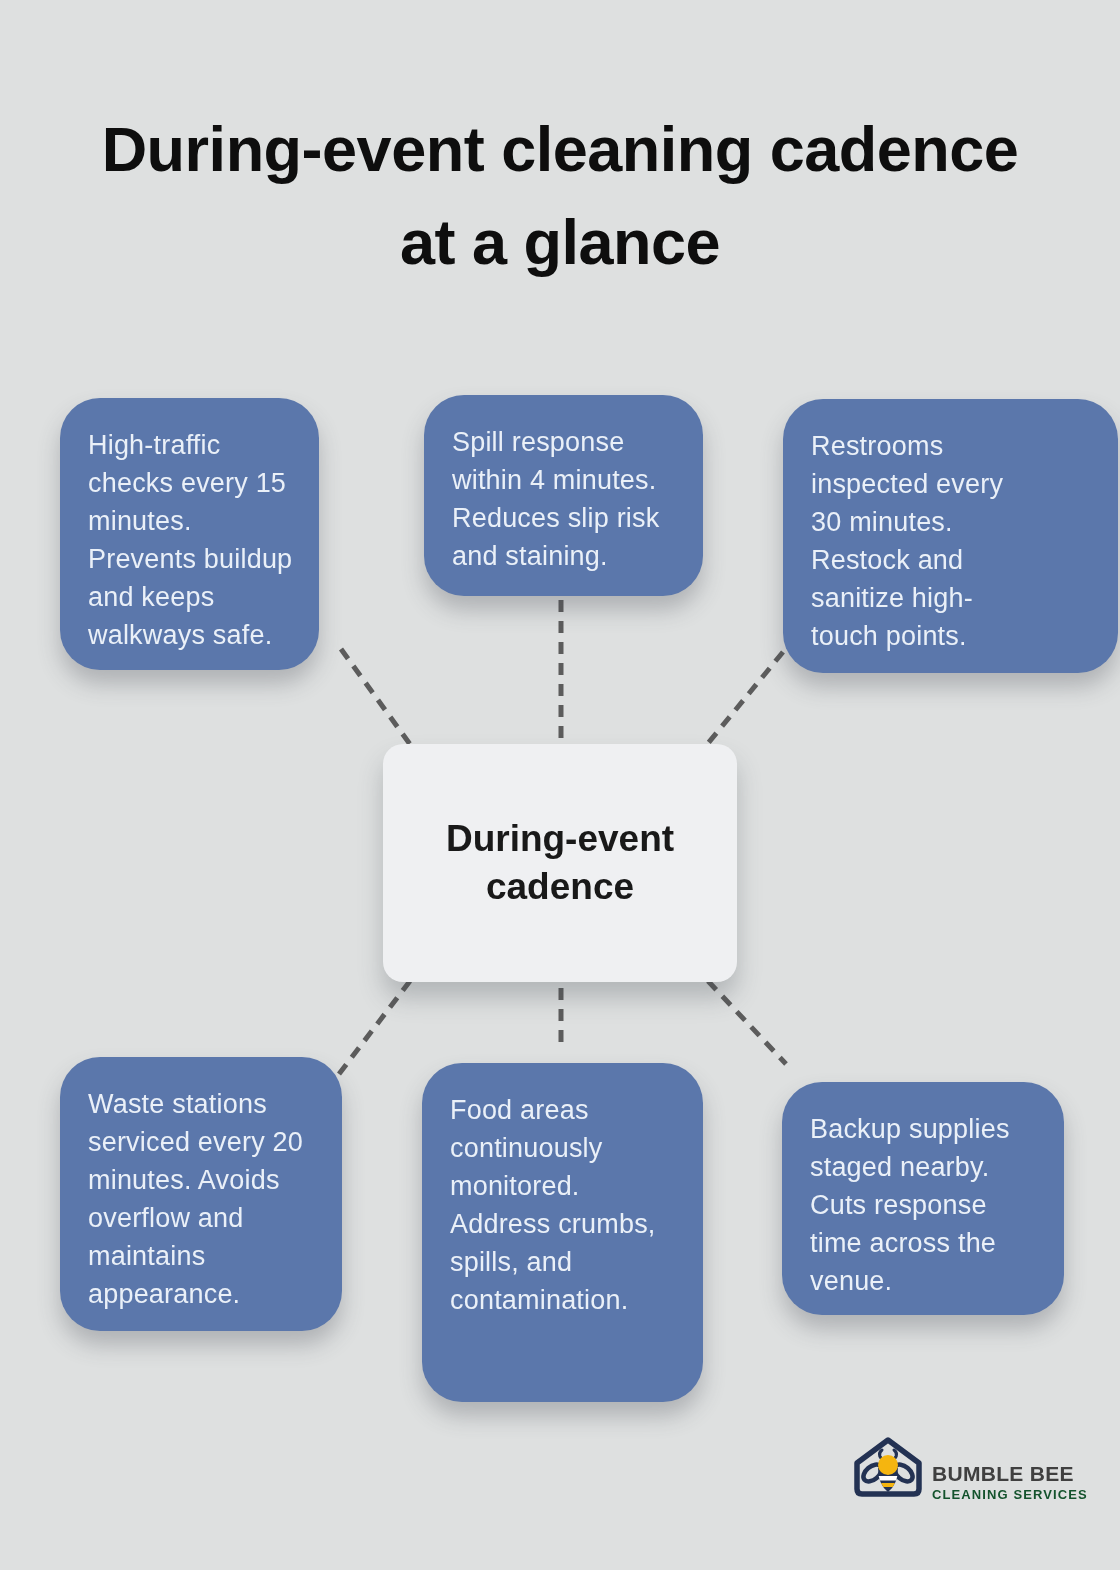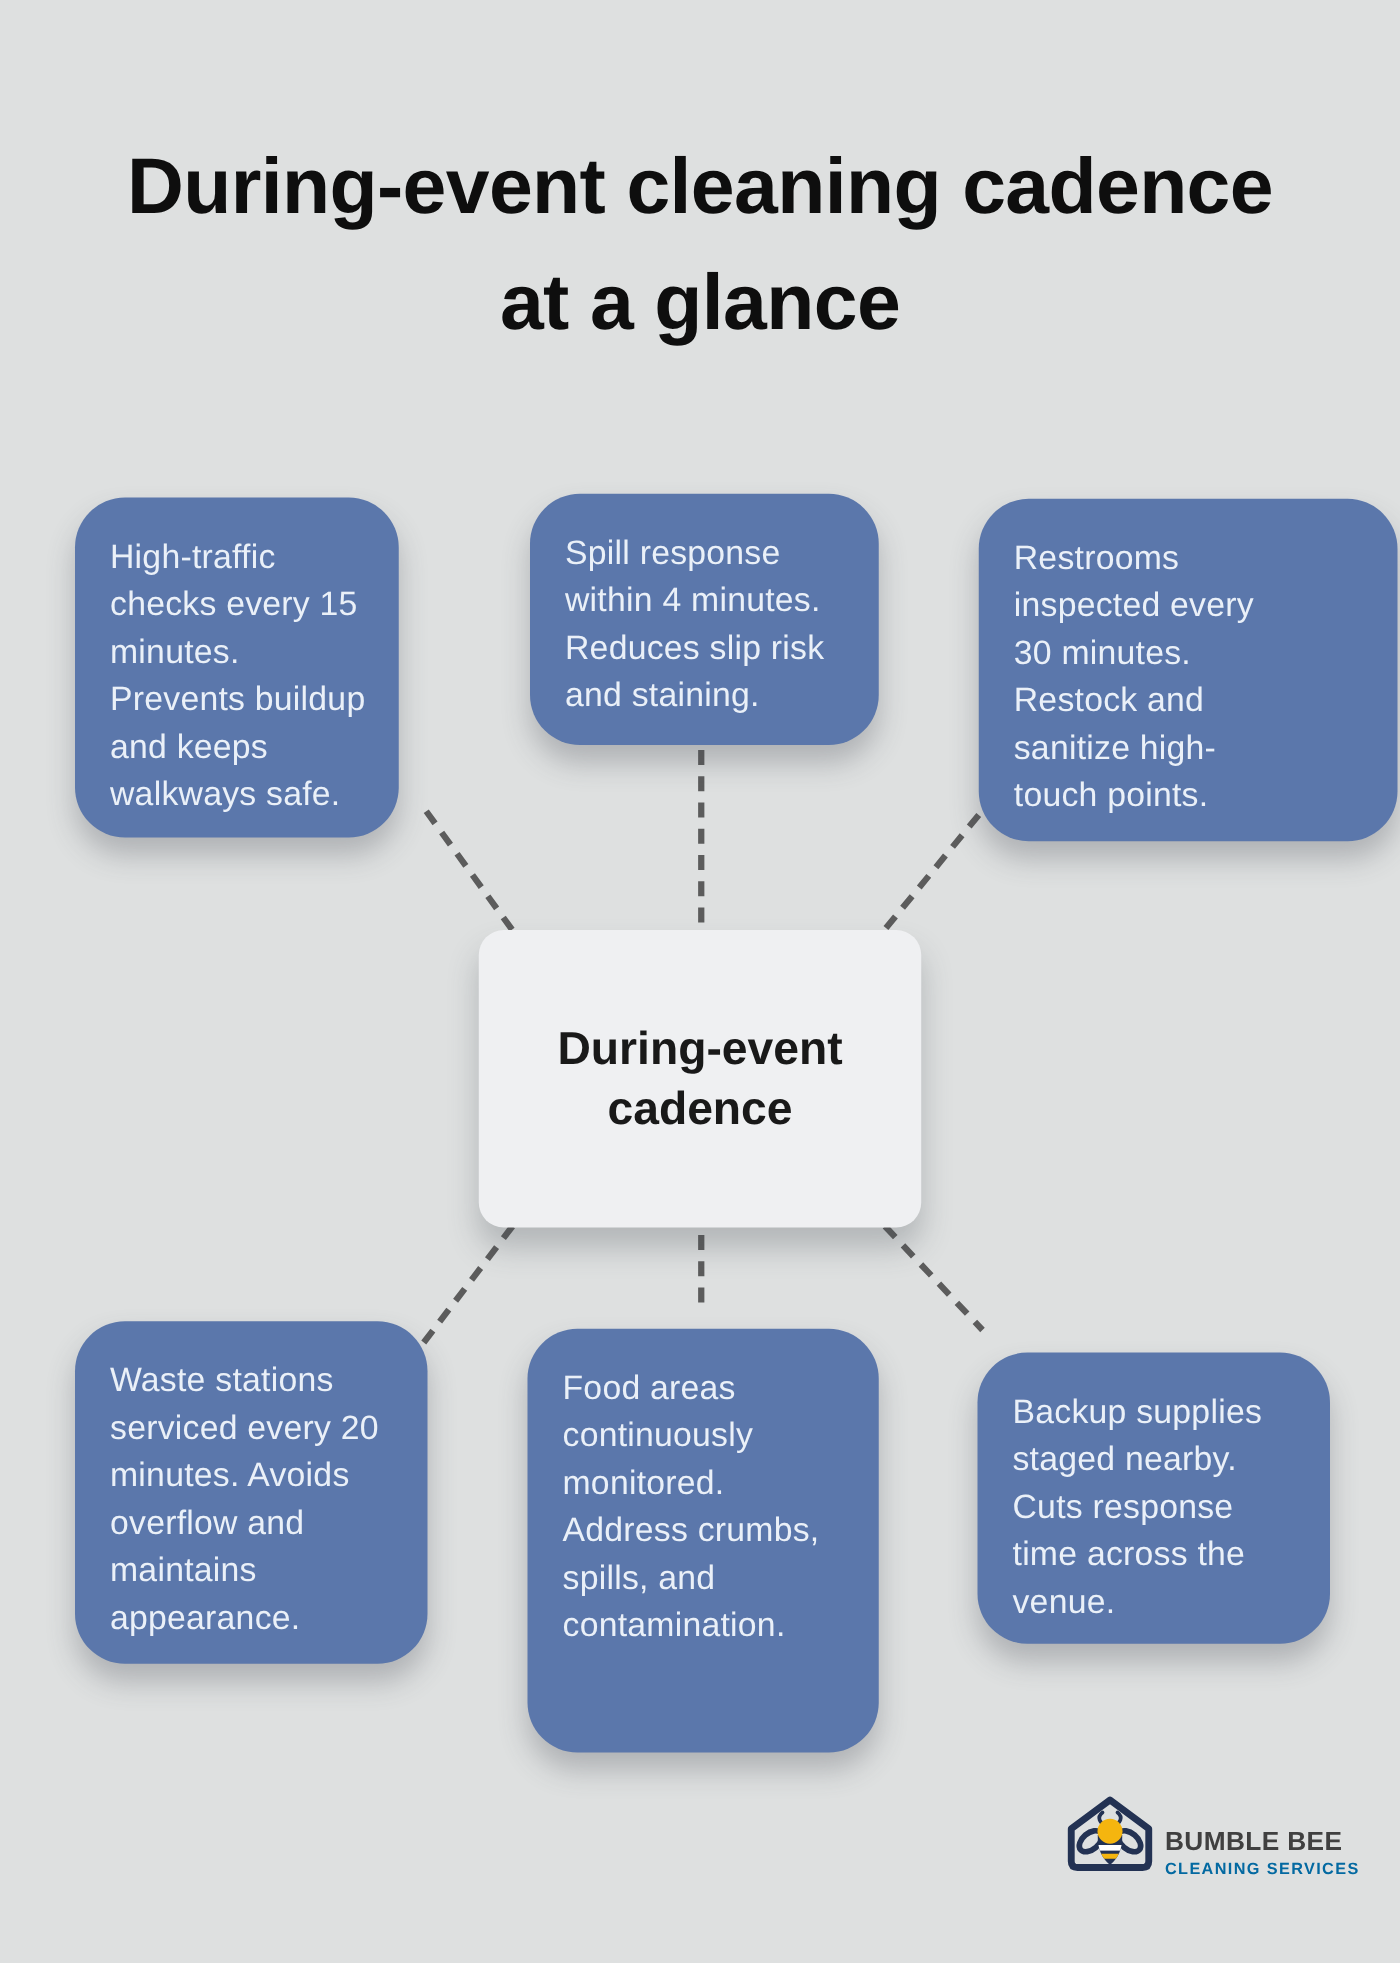--- a/index.html
+++ b/index.html
@@ -52,21 +52,21 @@
     position:absolute;left:851px;top:1434px;
     display:flex;align-items:flex-start;
   }
   .logo-text{margin-left:7px;padding-top:29px;}
   .logo-brand{
     font-size:21px;font-weight:bold;letter-spacing:0.3px;
     color:#404040;line-height:22px;
   }
   .logo-tagline{
     font-size:13px;font-weight:bold;letter-spacing:1.1px;
-    color:#0369a1;line-height:15px;margin-top:2px;
+    color:#14532d;line-height:15px;margin-top:2px;
   }
 </style>
 </head>
 <body>
 
 <div class="stage">
 
   <div class="title">During-event cleaning cadence
 at a glance</div>
 

